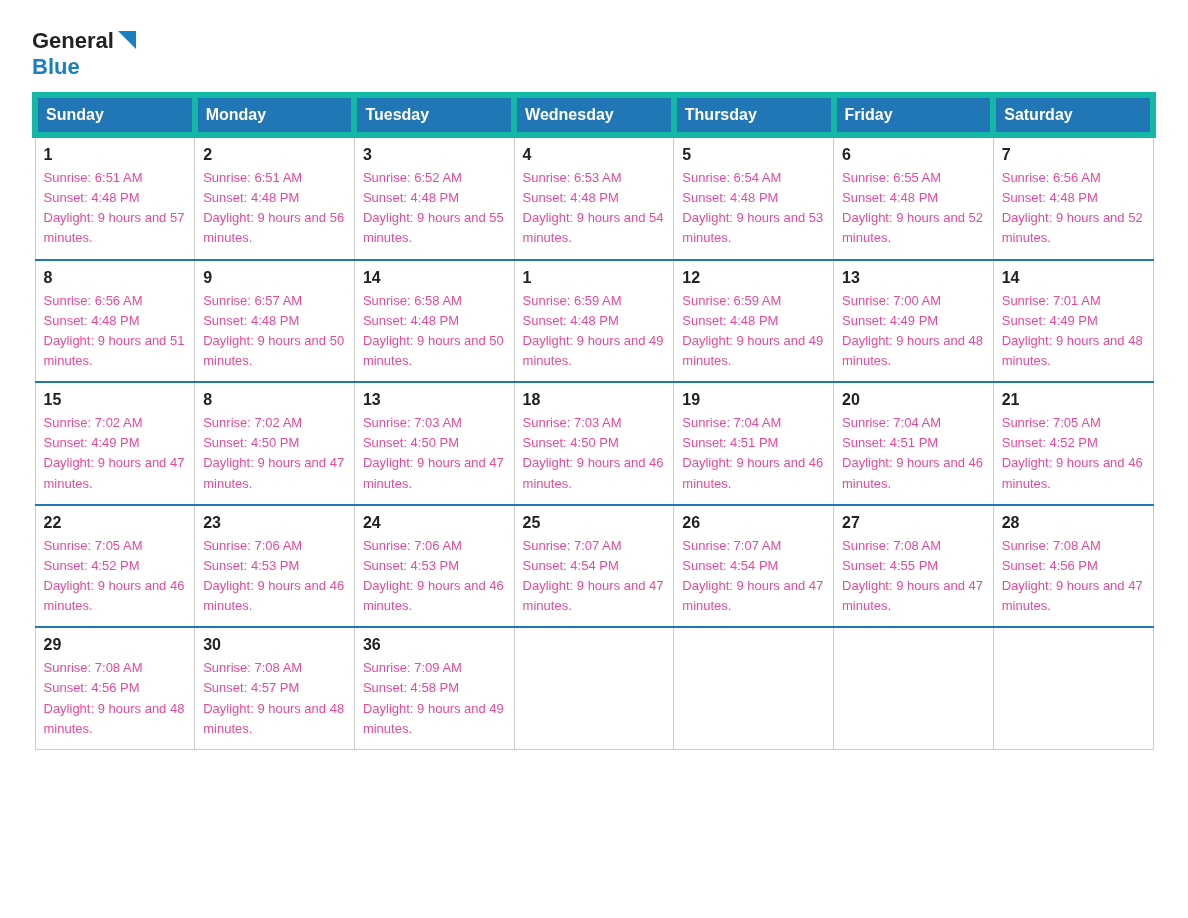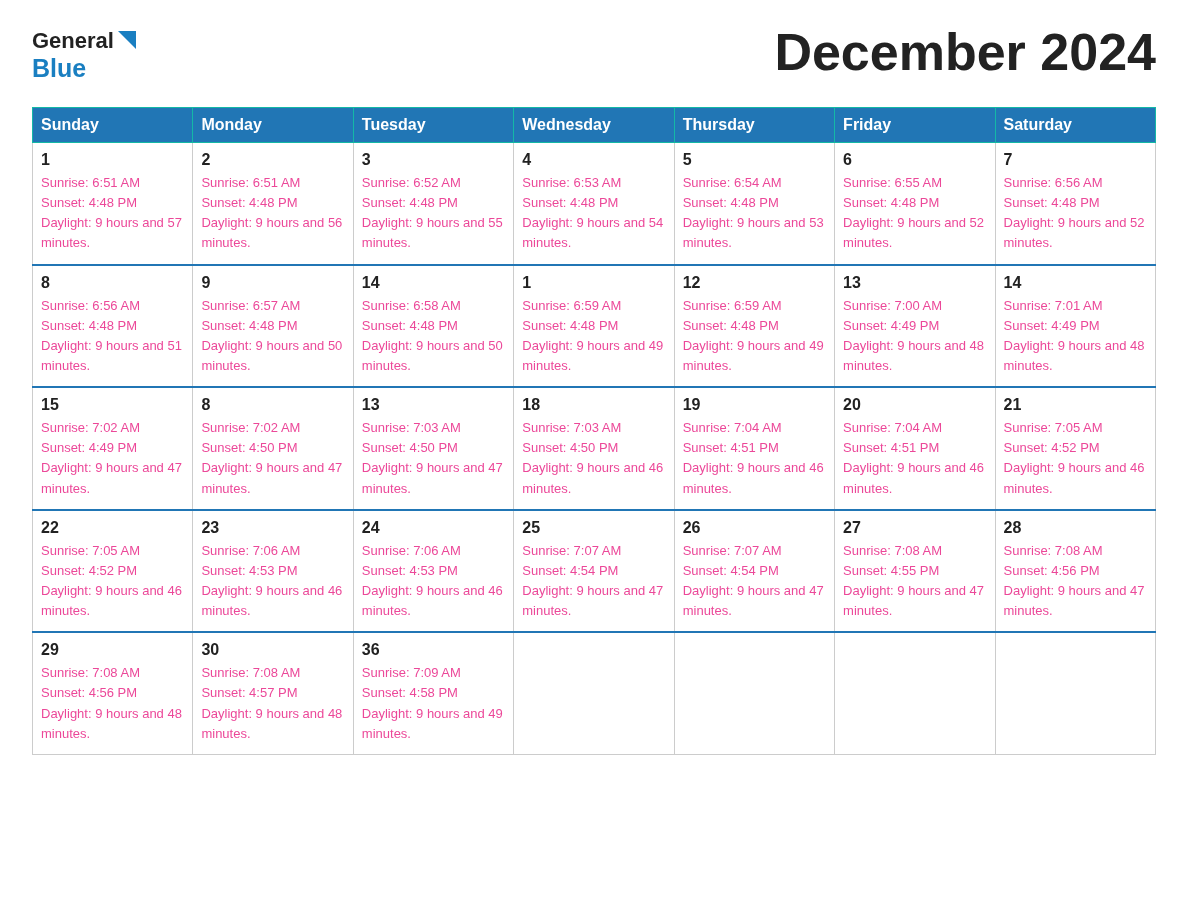--- a/index.html
+++ b/index.html
@@ -7,36 +7,36 @@
       font-family: Arial, sans-serif;
       background: #fff;
       padding: 24px 32px;
       width: 1188px;
       min-height: 918px;
     }
     .header-row {
       display: flex;
       align-items: flex-start;
       justify-content: space-between;
-      margin-bottom: 24px;
+      margin-bottom: 12px;
     }
     .logo {
       display: flex;
       flex-direction: column;
       align-items: flex-start;
       margin-top: 4px;
     }
     .logo-general {
       font-size: 22px;
       font-weight: bold;
       color: #222;
       letter-spacing: 0;
     }
     .logo-blue {
-      font-size: 25px;
+      font-size: 22px;
       font-weight: bold;
       color: #1a7fc1;
       display: flex;
       align-items: center;
       gap: 2px;
     }
     .title-block {
       text-align: right;
     }
     .month-title {
@@ -55,21 +55,21 @@
       border-collapse: collapse;
       margin-top: 12px;
     }
     .calendar thead tr th {
       background: #2176b5;
       color: #fff;
       font-size: 16px;
       font-weight: bold;
       padding: 8px 8px;
       text-align: left;
-      border: 1px solid #14b8a6;
+      border: 6px solid #14b8a6;
     }
     .calendar tbody tr td {
       vertical-align: top;
       border: 1px solid #ccc;
       padding: 8px 8px 10px 8px;
       width: 14.28%;
       min-height: 110px;
     }
     .calendar tbody tr td.empty {
       background: #fff;
@@ -96,21 +96,20 @@
   <div class="logo">
     <div style="display:flex;align-items:center;">
       <span class="logo-general">General</span>
       <div style="margin-left:4px;margin-top:2px;">
         <div style="width:0;height:0;border-left:9px solid transparent;border-right:9px solid #1a7fc1;border-top:9px solid #1a7fc1;border-bottom:9px solid transparent;display:inline-block;"></div>
       </div>
     </div>
     <span class="logo-blue">Blue</span>
   </div>
   <div class="title-block">
-    <div class="month-title">December 2024</div>
   </div>
 </div>
 
 <table class="calendar">
   <thead>
     <tr>
     <th>Sunday</th>
         <th>Monday</th>
         <th>Tuesday</th>
         <th>Wednesday</th>

